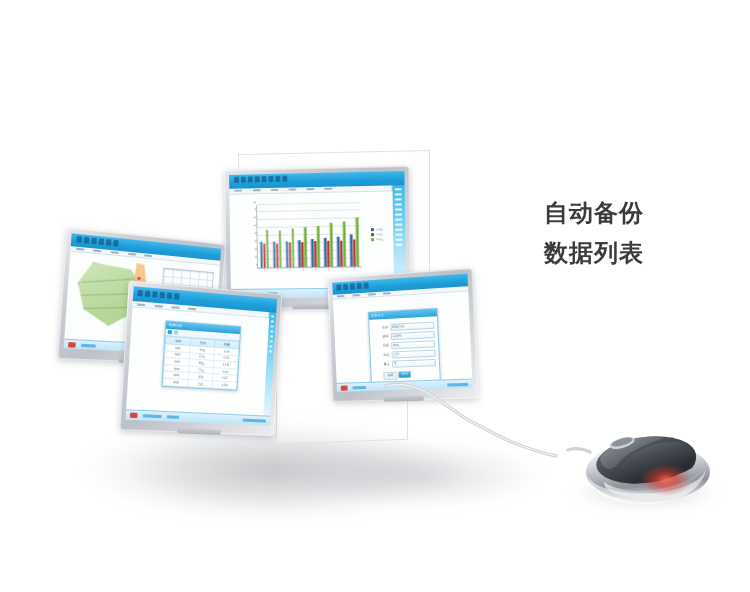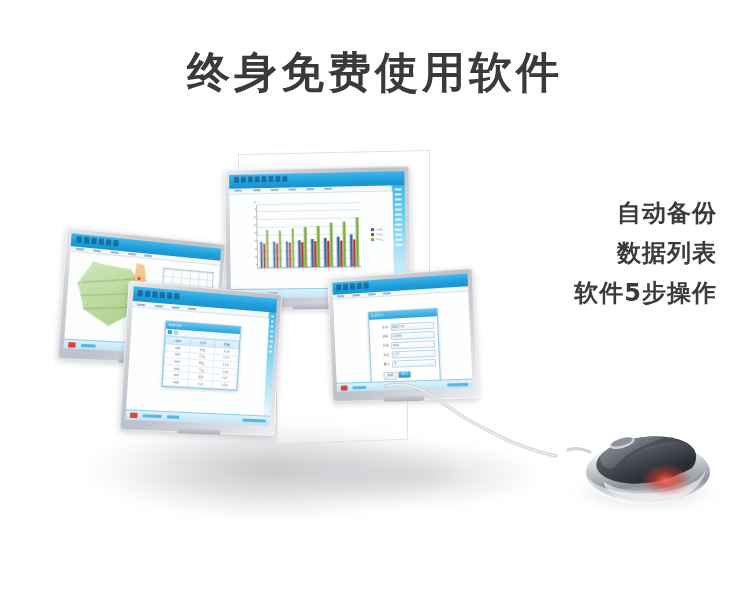--- a/index.html
+++ b/index.html
@@ -14,21 +14,21 @@
   
   .headline{
     position:absolute;left:0;top:44px;width:750px;
     text-align:center;
     font-size:43px;line-height:56px;font-weight:bold;
     color:#3a3a3a;letter-spacing:4px;
     white-space:nowrap;
   }
 
   
-  .features{position:absolute;left:517px;top:193px;width:200px;text-align:right;}
+  .features{position:absolute;left:544px;top:193px;width:200px;}
   .feature-line{
     font-size:24px;line-height:40px;font-weight:bold;
     color:#3b3b3b;letter-spacing:1px;white-space:nowrap;
   }
 
   
   .floor-shadow{
     position:absolute;left:75px;top:400px;width:430px;height:130px;
     background:radial-gradient(ellipse 52% 46% at 46% 54%,
         rgba(120,124,130,.42) 0%,
@@ -176,26 +176,24 @@
   .cable{position:absolute;left:380px;top:370px;width:230px;height:120px;pointer-events:none;}
 
   
   .mouse{position:absolute;left:560px;top:414px;width:164px;height:96px;}
 </style>
 </head>
 <body>
 
 <div id="stage">
 
-  <div class="headline">终身免费使用软件</div>
 
   <div class="features">
     <div class="feature-line">自动备份</div>
     <div class="feature-line">数据列表</div>
-    <div class="feature-line">软件5步操作</div>
   </div>
 
   <div class="floor-shadow"></div>
   <div class="floor-shadow2"></div>
   <div class="mouse-shadow"></div>
 
   <div class="ghost" style="left:238px;top:152px;width:190px;height:140px;transform:skewY(-1.2deg);"></div>
   <div class="ghost" style="left:104px;top:244px;width:146px;height:112px;transform:skewY(4deg);"></div>
   <div class="ghost" style="left:276px;top:290px;width:130px;height:150px;transform:skewY(-2deg);"></div>
 

